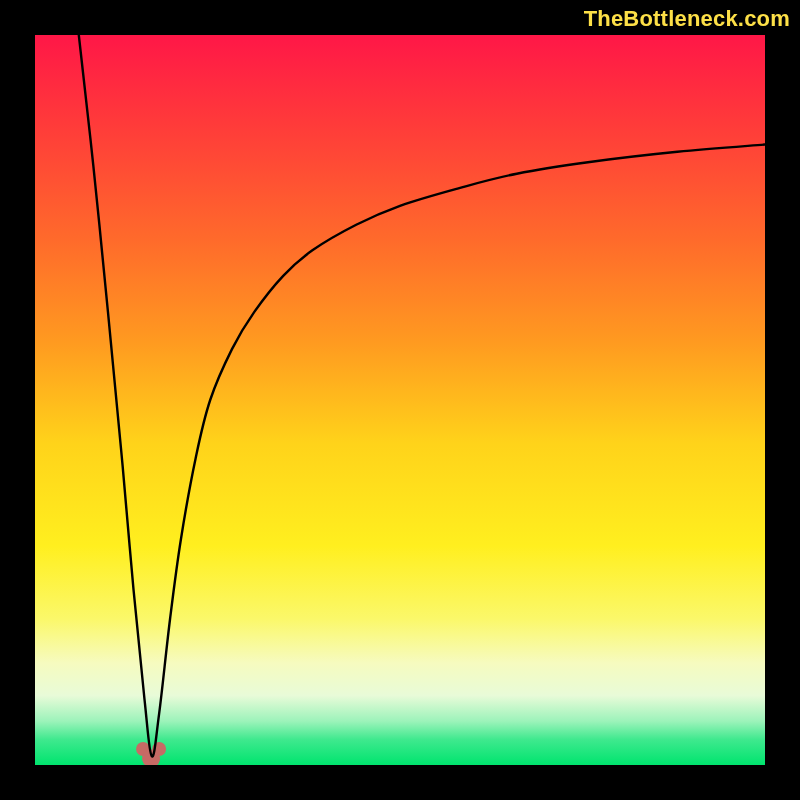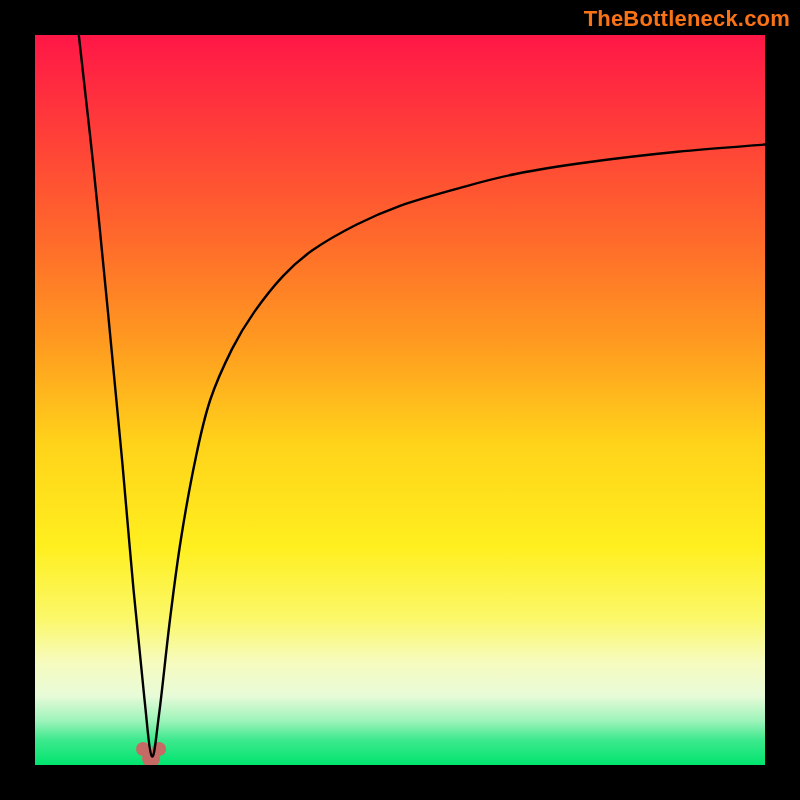--- a/index.html
+++ b/index.html
@@ -33,21 +33,21 @@
     width: 100%;
     height: 100%;
   }
   .watermark {
     position: absolute;
     top: 6px;
     right: 10px;
     font-family: Arial, Helvetica, sans-serif;
     font-size: 22px;
     font-weight: 600;
-    color: #f97316;
+    color: #fde047;
     letter-spacing: 0.2px;
   }
   svg.curve {
     position: absolute;
     left: 0;
     top: 0;
   }
 </style>
 </head>
 <body>

